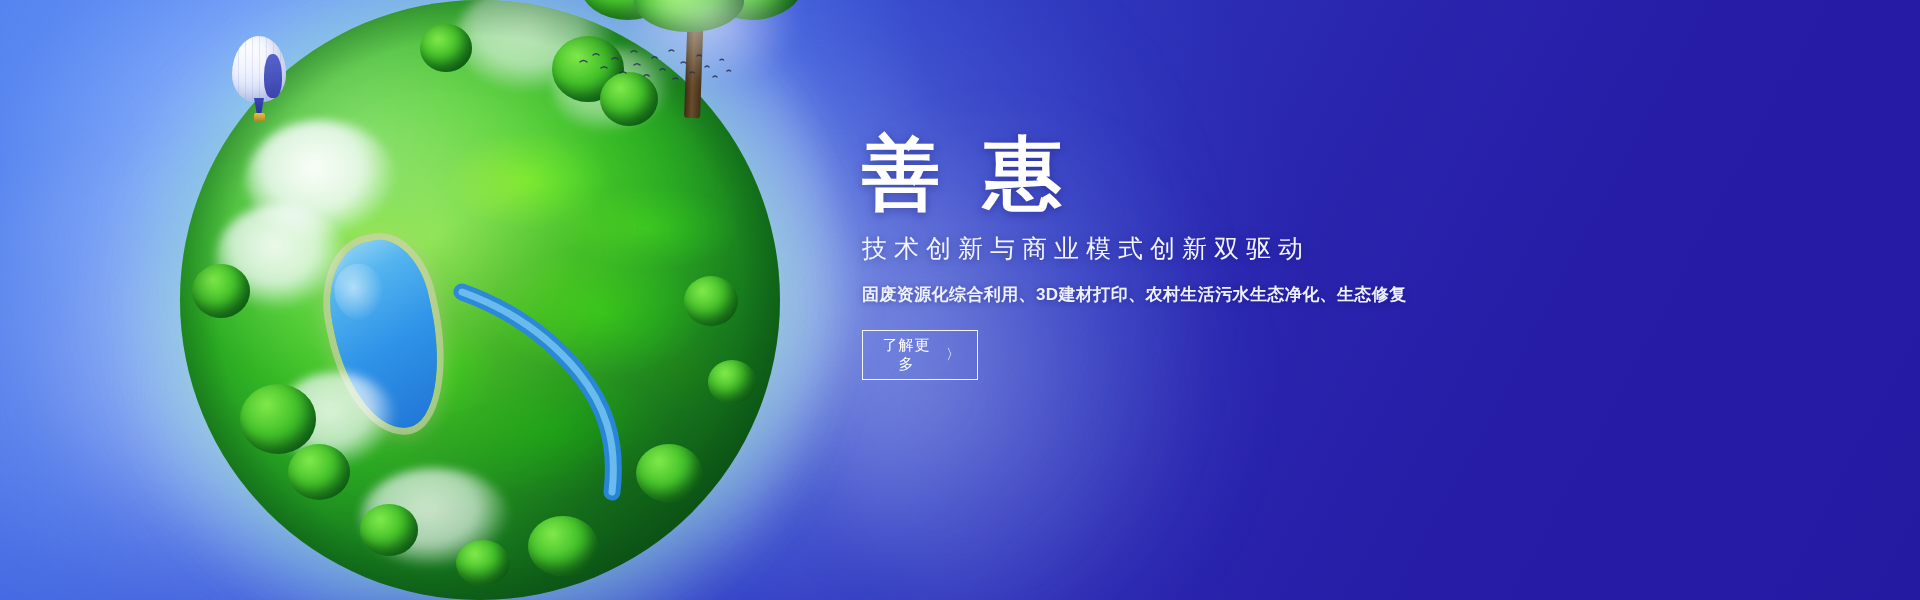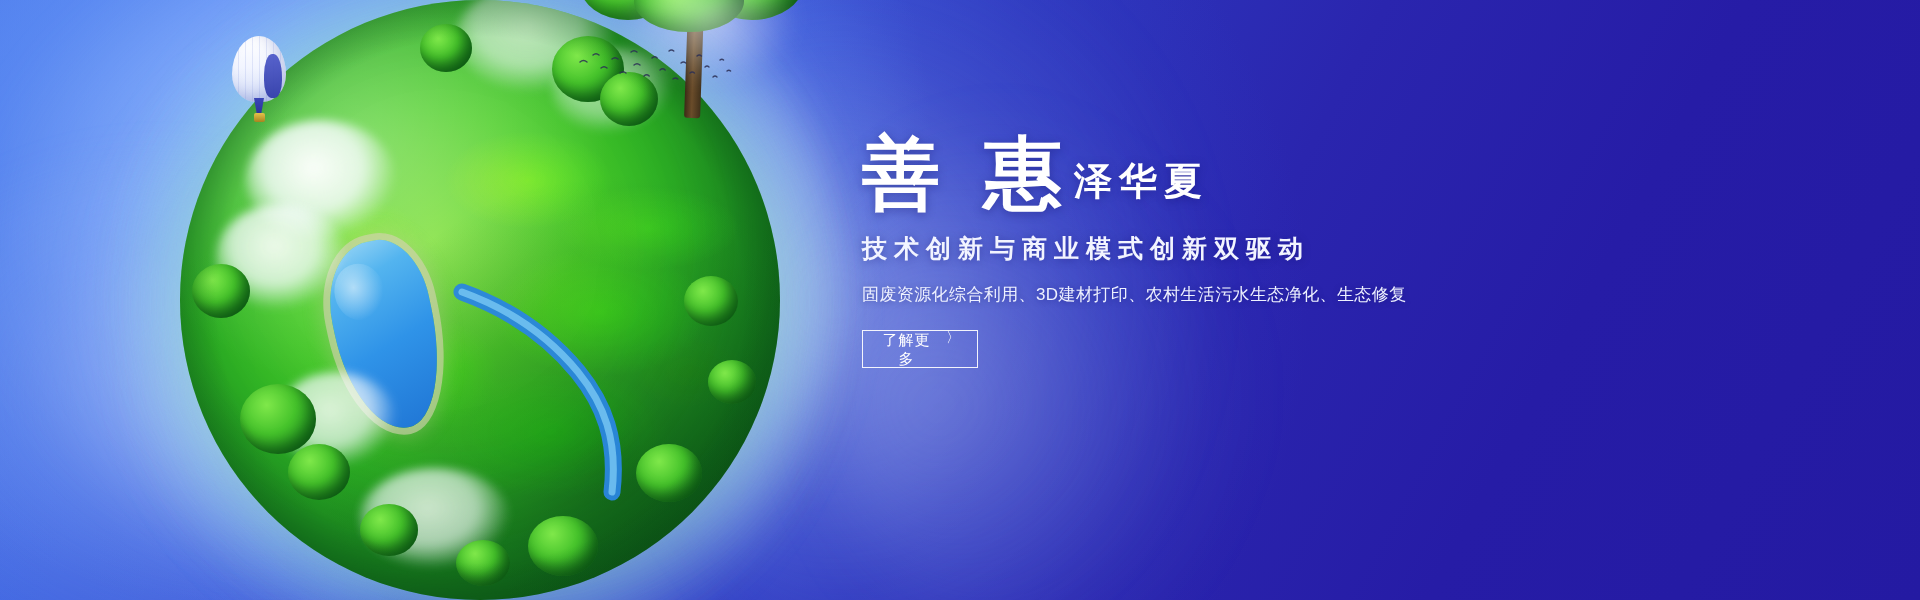--- a/index.html
+++ b/index.html
@@ -133,28 +133,28 @@
   
   .copy{position:absolute;left:862px;top:128px;width:620px;color:#fff;}
 
   .headline{display:flex;align-items:flex-end;white-space:nowrap;line-height:1;
     font-family:"DejaVu Serif","Liberation Serif",serif;
     text-shadow:0 2px 10px rgba(12,10,90,.35);}
   .hl-big{font-size:78px;font-weight:700;letter-spacing:0;position:relative;top:6px;}
   .hl-small{font-size:38px;font-weight:600;letter-spacing:7px;padding-left:12px;position:relative;top:-6px;}
   .hl-gap{width:44px;}
 
-  .subtitle{margin-top:26px;font-size:25px;letter-spacing:7px;font-weight:700;color:#f2f4ff;
+  .subtitle{margin-top:26px;font-size:25px;letter-spacing:7px;font-weight:400;color:#f2f4ff;
     text-shadow:0 1px 8px rgba(12,10,90,.35);}
 
-  .desc{margin-top:18px;font-size:17px;letter-spacing:.4px;color:#eef1ff;font-weight:400;
+  .desc{margin-top:18px;font-size:17px;letter-spacing:.4px;color:#eef1ff;font-weight:700;
     text-shadow:0 1px 6px rgba(12,10,90,.35);}
 
-  .cta{margin-top:24px;display:inline-flex;align-items:flex-start;justify-content:center;gap:12px;
-    width:116px;height:38px;border:1px solid rgba(255,255,255,.92);background:transparent;
+  .cta{margin-top:24px;display:inline-flex;align-items:center;justify-content:center;gap:12px;
+    width:116px;height:50px;border:1px solid rgba(255,255,255,.92);background:transparent;
     color:#fff;font-size:15px;letter-spacing:1px;cursor:pointer;padding:0 16px;
     font-family:"Liberation Sans","DejaVu Sans",sans-serif;}
   .cta .chev{font-size:14px;line-height:1;position:relative;top:-1px;}
 </style>
 </head>
 <body>
 
 <div class="banner">
 
   <div class="streak s1"></div>
@@ -245,21 +245,20 @@
       </g>
     </svg>
   </div>
 
   <div class="copy">
 
     <div class="headline">
       <span class="hl-big">善</span>
       <span class="hl-gap"></span>
       <span class="hl-big">惠</span>
-      <span class="hl-small">泽华夏</span>
     </div>
 
     <div class="subtitle">技术创新与商业模式创新双驱动</div>
 
     <div class="desc">固废资源化综合利用、3D建材打印、农村生活污水生态净化、生态修复</div>
 
     <div>
       <button class="cta">
         <span>了解更多</span>
         <span class="chev">〉</span>

